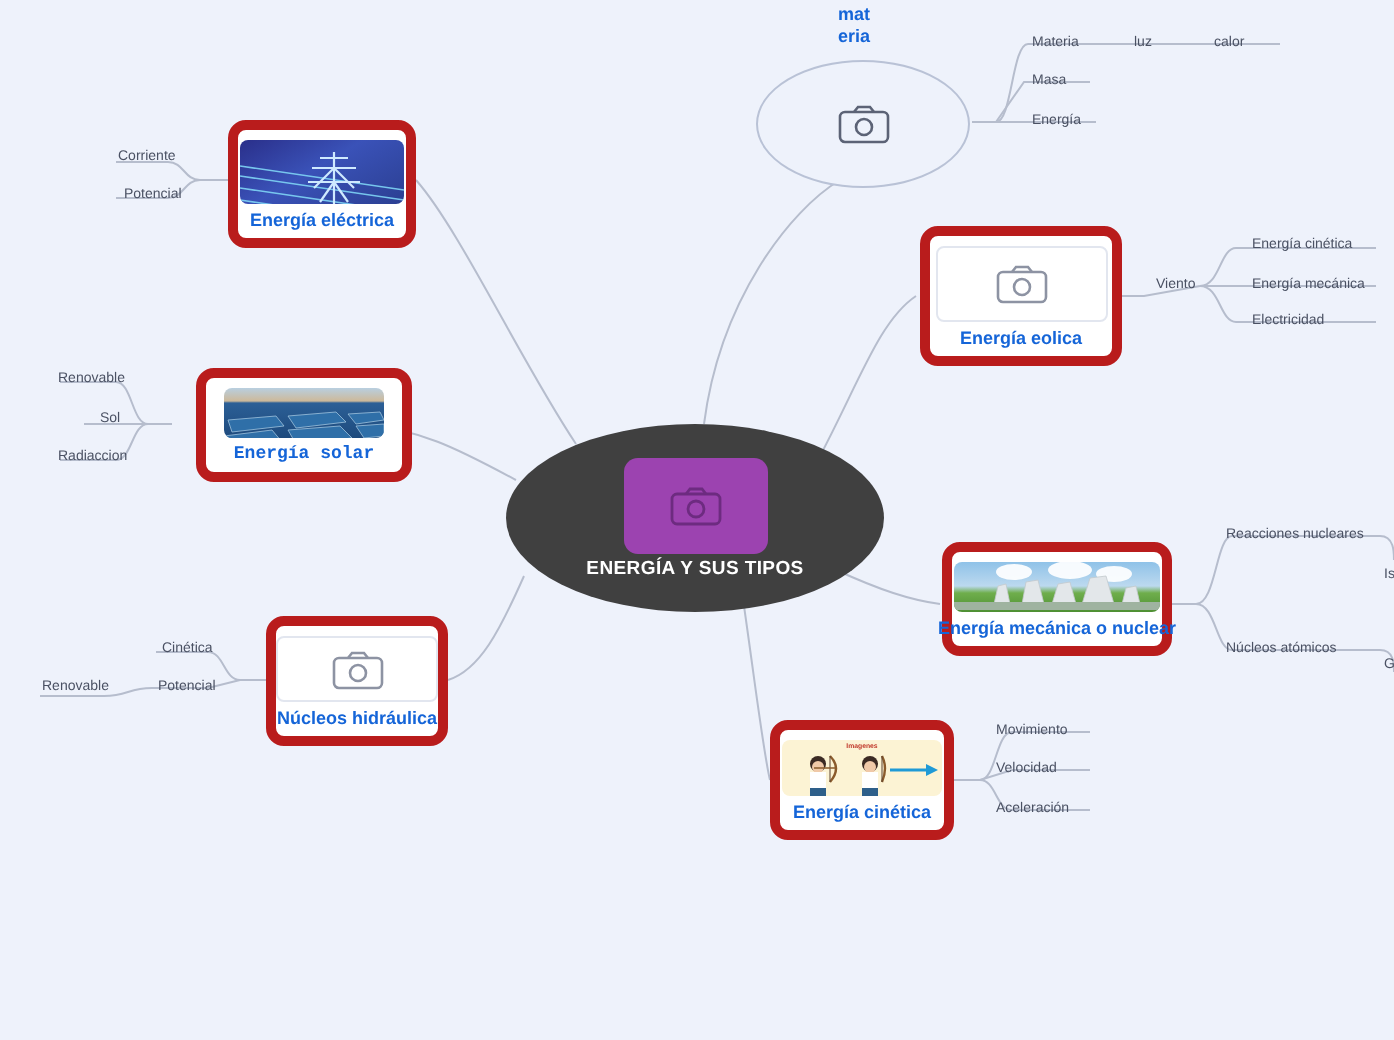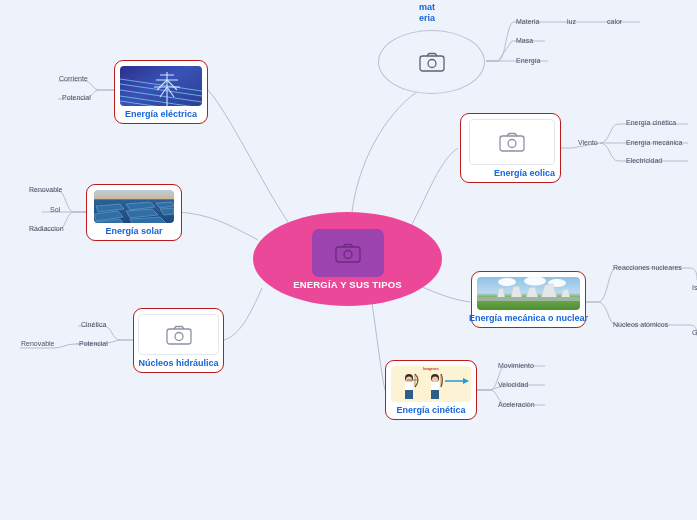--- a/index.html
+++ b/index.html
@@ -9,21 +9,21 @@
     font-family:"Liberation Sans", sans-serif;
     overflow:hidden;
     position:relative;
   }
   #canvas{position:absolute;inset:0;width:697px;height:520px;}
   #edges{position:absolute;left:0;top:0;width:697px;height:520px;pointer-events:none;}
 
   
   .center-node{
     position:absolute;left:253px;top:212px;width:189px;height:94px;
-    background:#ec4899;border-radius:50%;
+    background:#404040;border-radius:50%;
     display:flex;flex-direction:column;align-items:center;justify-content:center;
   }
   .center-ph{
     width:72px;height:48px;background:#9c43b0;border-radius:7px;
     display:flex;align-items:center;justify-content:center;margin-bottom:2px;
   }
   .center-label{
     color:#ffffff;font-size:9.5px;font-weight:bold;letter-spacing:.2px;
     text-align:center;white-space:nowrap;
   }
@@ -36,21 +36,21 @@
   }
   .ellipse-caption{
     position:absolute;left:419px;top:2px;width:17px;
     color:#1565d8;font-size:9px;font-weight:bold;line-height:10.5px;
     word-break:break-all;
   }
 
   
   .box-node{
     position:absolute;background:#ffffff;
-    border:1px solid #b91c1c;border-radius:9px;
+    border:5px solid #b91c1c;border-radius:9px;
     box-sizing:border-box;
     display:flex;flex-direction:column;align-items:center;
     padding:5px 5px 4px 5px;
   }
   .box-thumb{
     border-radius:4px;overflow:hidden;position:relative;
     display:flex;align-items:center;justify-content:center;
   }
   .box-label{
     color:#1565d8;font-size:9px;font-weight:bold;margin-top:3px;
@@ -192,21 +192,21 @@
               <path d="M47 21 L54 31"></path>
           </g>
         </svg>
       </div>
     </div>
     <div class="box-label">Energía eléctrica</div>
   </div>
   <div class="leaf" style="left:59px;top:74px;">Corriente</div>
   <div class="leaf" style="left:62px;top:93px;">Potencial</div>
 
-  <div class="box-node" style="left:86px;top:184px;width:96px;height:57px;">
+  <div class="box-node" style="left:98px;top:184px;width:108px;height:57px;font-family:Liberation Mono, monospace;">
     <div class="box-thumb" style="width:80px;height:37px;">
       <div class="art-solar">
         <svg width="80" height="37" viewBox="0 0 80 37">
           <g fill="#2f6fa8" stroke="#9fc3dd" stroke-width="0.4">
             <path d="M2 16 L26 14 L30 19 L4 22 Z"></path>
             <path d="M32 14 L56 12 L61 17 L36 20 Z"></path>
             <path d="M62 13 L78 12 L80 16 L66 18 Z"></path>
             <path d="M0 24 L24 21 L29 27 L2 31 Z"></path>
             <path d="M32 21 L58 19 L64 25 L36 28 Z"></path>
             <path d="M66 19 L80 18 L80 24 L70 25 Z"></path>
@@ -229,21 +229,21 @@
         <path d="M8 4 L10 1.5 L16 1.5 L18 4" fill="none" stroke="#8d93a3" stroke-width="1.3"></path>
         <circle cx="13" cy="11.5" r="4" fill="none" stroke="#8d93a3" stroke-width="1.3"></circle>
       </svg>
     </div>
     <div class="box-label">Núcleos hidráulica</div>
   </div>
   <div class="leaf" style="left:81px;top:320px;">Cinética</div>
   <div class="leaf" style="left:79px;top:339px;">Potencial</div>
   <div class="leaf" style="left:21px;top:339px;">Renovable</div>
 
-  <div class="box-node" style="left:460px;top:113px;width:101px;height:70px;align-items:flex-end;">
+  <div class="box-node" style="left:460px;top:113px;width:101px;height:70px;">
     <div class="box-thumb ph-plain" style="width:84px;height:47px;">
       <svg width="26" height="20" viewBox="0 0 26 20">
         <rect x="1" y="4" width="24" height="15" rx="2.5" fill="none" stroke="#8d93a3" stroke-width="1.3"></rect>
         <path d="M8 4 L10 1.5 L16 1.5 L18 4" fill="none" stroke="#8d93a3" stroke-width="1.3"></path>
         <circle cx="13" cy="11.5" r="4" fill="none" stroke="#8d93a3" stroke-width="1.3"></circle>
       </svg>
     </div>
     <div class="box-label">Energía eolica</div>
   </div>
   <div class="leaf" style="left:578px;top:138px;">Viento</div>

